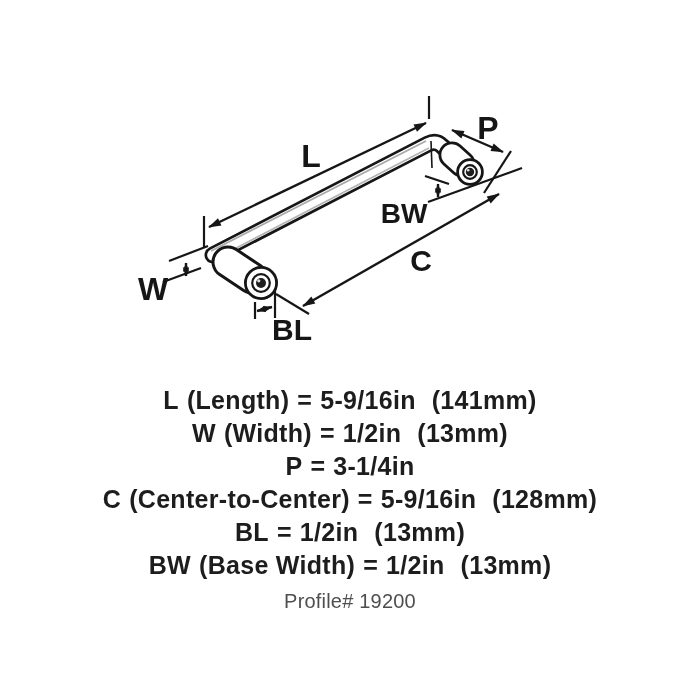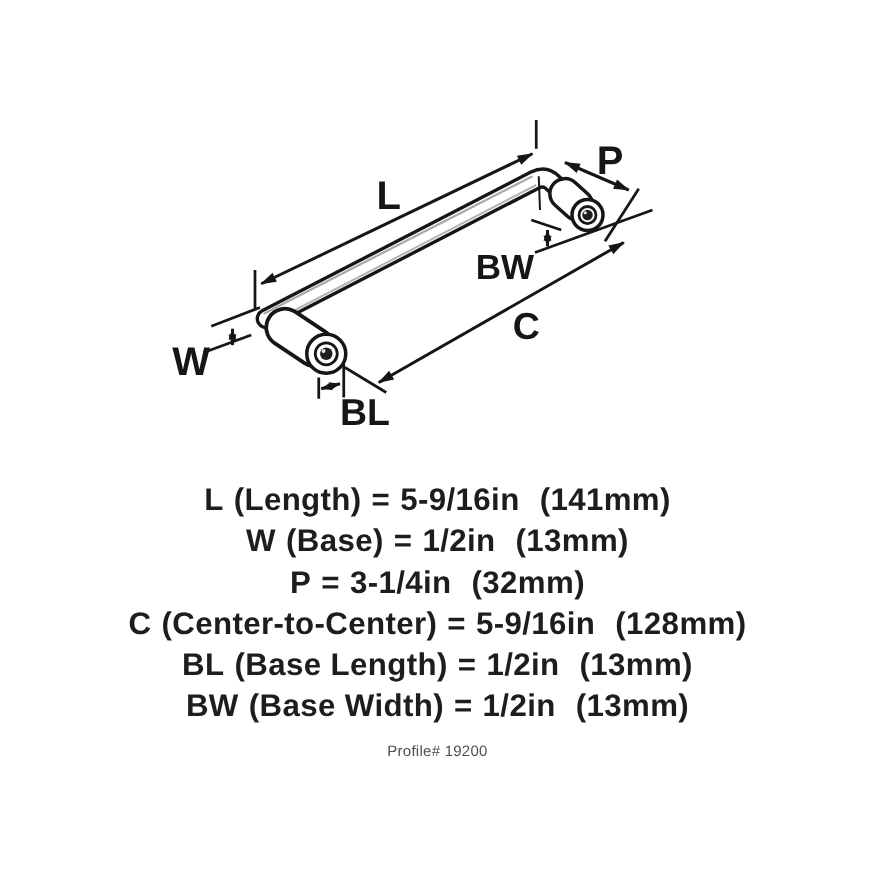--- a/index.html
+++ b/index.html
@@ -42,21 +42,21 @@
     font-size: 25px;
     line-height: 33px;
     letter-spacing: 0.3px;
     white-space: nowrap;
   }
   .spec-line .sym, .spec-line .eq, .spec-line .val { font-weight: 700; }
   .spec-line .desc, .spec-line .metric { font-weight: 700; }
   .vw { display: inline-flex; gap: 16px; justify-content: space-between; }
   .profile {
     margin-top: 9px;
-    font-size: 12px;
+    font-size: 20px;
     line-height: 20px;
     font-weight: 400;
     color: #4e4e4e;
     letter-spacing: 0.2px;
   }
 </style>
 </head>
 <body>
 
 <div class="stage">
@@ -151,47 +151,45 @@
     <span class="sym">L</span>
     <span class="desc">(Length)</span>
     <span class="eq">=</span>
     <span class="vw">
       <span class="val">5-9/16in</span>
       <span class="metric">(141mm)</span>
     </span>
   </div>
       <div class="spec-line">
     <span class="sym">W</span>
-    <span class="desc">(Base)</span>
+    <span class="desc">(Width)</span>
     <span class="eq">=</span>
     <span class="vw">
       <span class="val">1/2in</span>
       <span class="metric">(13mm)</span>
     </span>
   </div>
       <div class="spec-line">
     <span class="sym">P</span>
     <span class="eq">=</span>
     <span class="vw">
       <span class="val">3-1/4in</span>
-      <span class="metric">(32mm)</span>
     </span>
   </div>
       <div class="spec-line">
     <span class="sym">C</span>
     <span class="desc">(Center-to-Center)</span>
     <span class="eq">=</span>
     <span class="vw">
       <span class="val">5-9/16in</span>
       <span class="metric">(128mm)</span>
     </span>
   </div>
       <div class="spec-line">
     <span class="sym">BL</span>
-    <span class="desc">(Base Length)</span>
     <span class="eq">=</span>
     <span class="vw">
       <span class="val">1/2in</span>
       <span class="metric">(13mm)</span>
     </span>
   </div>
       <div class="spec-line">
     <span class="sym">BW</span>
     <span class="desc">(Base Width)</span>
     <span class="eq">=</span>

